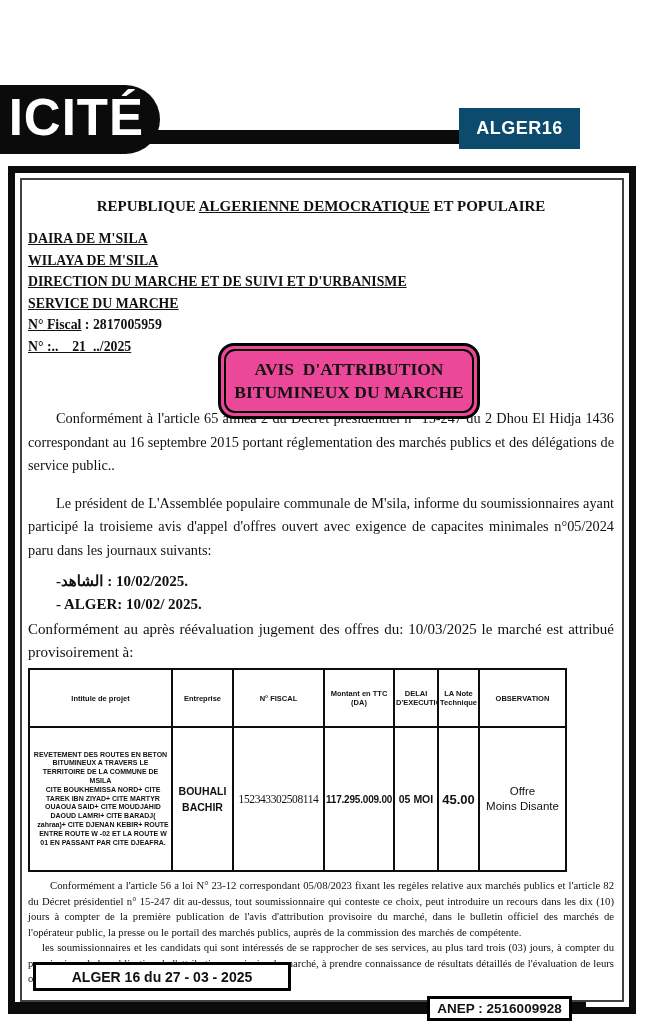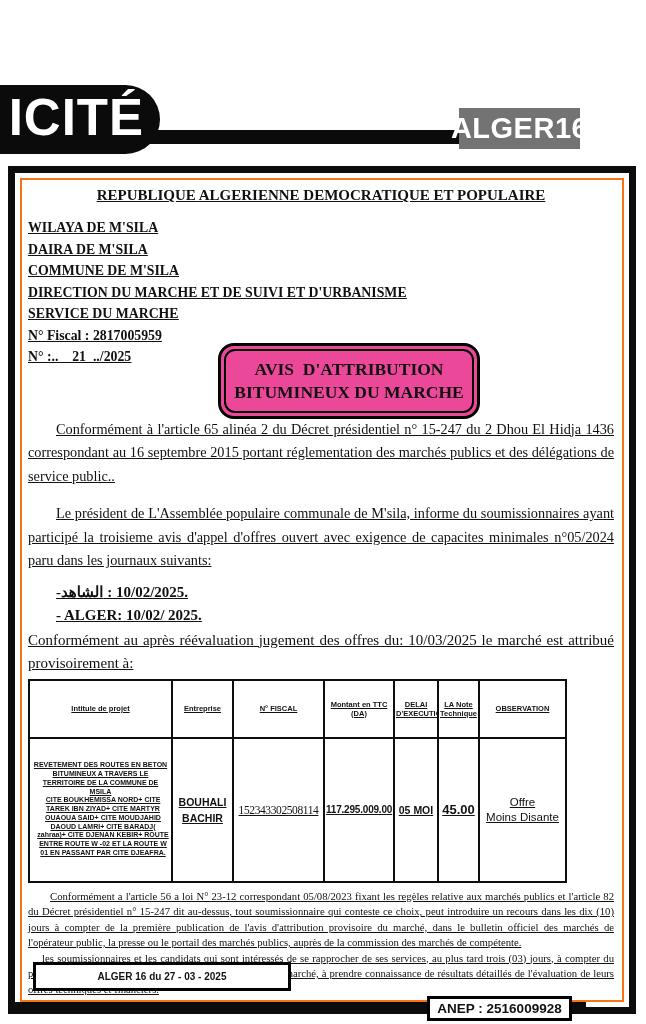--- a/index.html
+++ b/index.html
@@ -12,32 +12,32 @@
     position:absolute;left:-40px;top:85px;width:200px;height:69px;
     background:#0b0b0b;border-radius:36px;color:#fff;
     font-family:"Liberation Sans",sans-serif;font-weight:bold;font-size:51px;
     line-height:66px;text-align:right;padding-right:16px;box-sizing:border-box;
     letter-spacing:1px;
   }
   .connector-bar{
     position:absolute;left:148px;top:130px;width:314px;height:14px;background:#0b0b0b;
   }
   .region-badge{
-    position:absolute;left:459px;top:108px;width:121px;height:41px;background:#737373;
-    color:#fff;font-family:"Liberation Sans",sans-serif;font-weight:bold;font-size:29px;
+    position:absolute;left:459px;top:108px;width:121px;height:41px;background:#0c4a6e;
+    color:#fff;font-family:"Liberation Sans",sans-serif;font-weight:bold;font-size:18px;
     display:flex;align-items:center;justify-content:center;letter-spacing:.5px;
   }
   
   .doc-frame{
     position:absolute;left:8px;top:166px;width:614px;height:834px;
     border:7px solid #0c0c0c;box-sizing:content-box;background:#fff;
   }
   .doc-inner{
     position:absolute;left:5px;top:5px;right:5px;bottom:5px;
-    border:2px solid #f97316;padding:1px 8px 0 6px;overflow:hidden;text-decoration:underline;
+    border:2px solid #404040;padding:12px 8px 0 6px;overflow:hidden;
   }
   .doc-title{
     text-align:center;font-weight:bold;font-size:15px;margin-top:6px;white-space:nowrap;
   }
   .doc-title .u{text-decoration:underline;}
   .admin-block{margin-top:13px;font-weight:bold;font-size:13.8px;line-height:21.5px;}
   .admin-line{text-decoration:underline;}
   .plain{text-decoration:none;}
   .ref-line{white-space:pre;text-decoration:underline;}
   
@@ -80,43 +80,42 @@
   .foot{font-size:10.7px;line-height:15.5px;text-align:justify;}
   .foot1{margin-top:6px;text-indent:22px;}
   .foot2{text-indent:14px;}
   
   .bottom-bar{position:absolute;left:10px;top:1002px;width:576px;height:12px;background:#0c0c0c;}
   .stamp{
     position:absolute;background:#fff;border:3px solid #000;
     font-family:"Liberation Sans",sans-serif;font-weight:bold;
     display:flex;align-items:center;justify-content:center;box-sizing:border-box;
   }
-  .stamp-left{left:33px;top:962px;width:258px;height:29px;font-size:10px;}
+  .stamp-left{left:33px;top:962px;width:258px;height:29px;font-size:14px;}
   .stamp-right{left:427px;top:996px;width:145px;height:25px;font-size:13.5px;}
 </style>
 </head>
 <body>
 
 <div class="logo-pill">
   <span>ICITÉ</span>
 </div>
 <div class="connector-bar"></div>
 <div class="region-badge">
   <span>ALGER16</span>
 </div>
 
 <div class="doc-frame">
   <div class="doc-inner">
 
     <div class="doc-title"><span>REPUBLIQUE </span><span class="u">ALGERIENNE DEMOCRATIQUE</span><span> ET POPULAIRE</span></div>
 
     <div class="admin-block">
+      <div class="admin-line">DAIRA DE M'SILA</div>
       <div class="admin-line">WILAYA DE M'SILA</div>
-      <div class="admin-line">DAIRA DE M'SILA</div>
-      <div class="admin-line">COMMUNE DE M'SILA</div>
       <div class="admin-line">DIRECTION DU MARCHE ET DE SUIVI ET D'URBANISME</div>
       <div class="admin-line">SERVICE DU MARCHE</div>
       <div class="plain"><span class="admin-line">N° Fiscal</span><span> : 2817005959</span></div>
       <div class="ref-line">N° :..    21  ../2025</div>
     </div>
 
     <div class="notice-box">
       <div class="notice-box-inner">
         <div class="notice-line">AVIS  D'ATTRIBUTION</div>
         <div class="notice-line">BITUMINEUX DU MARCHE</div>

